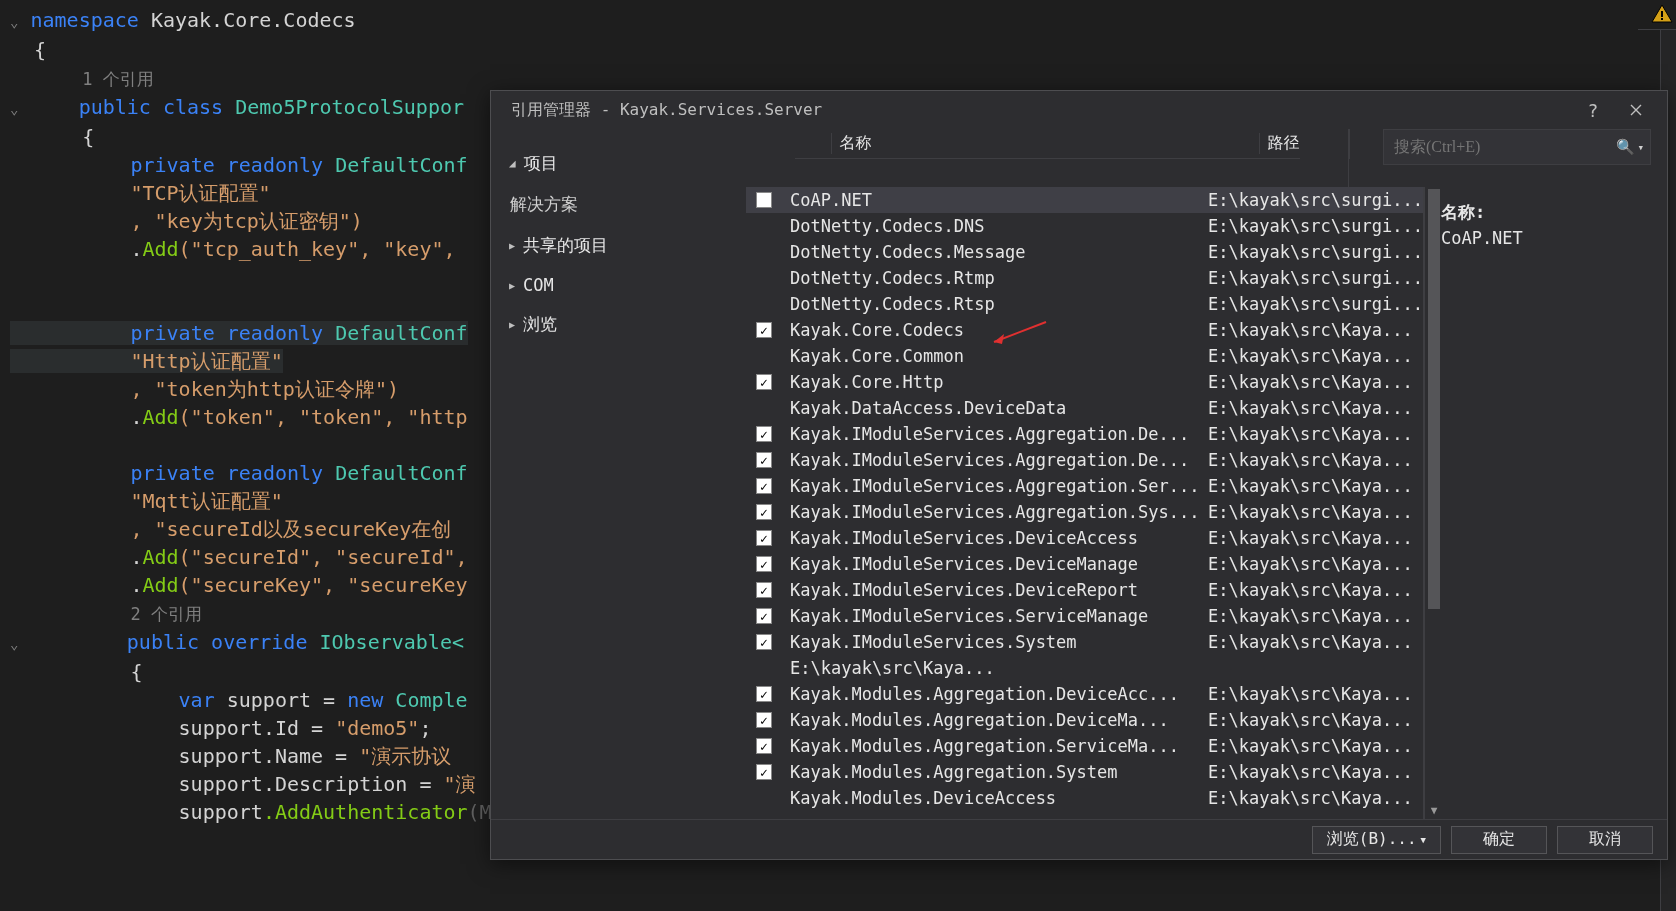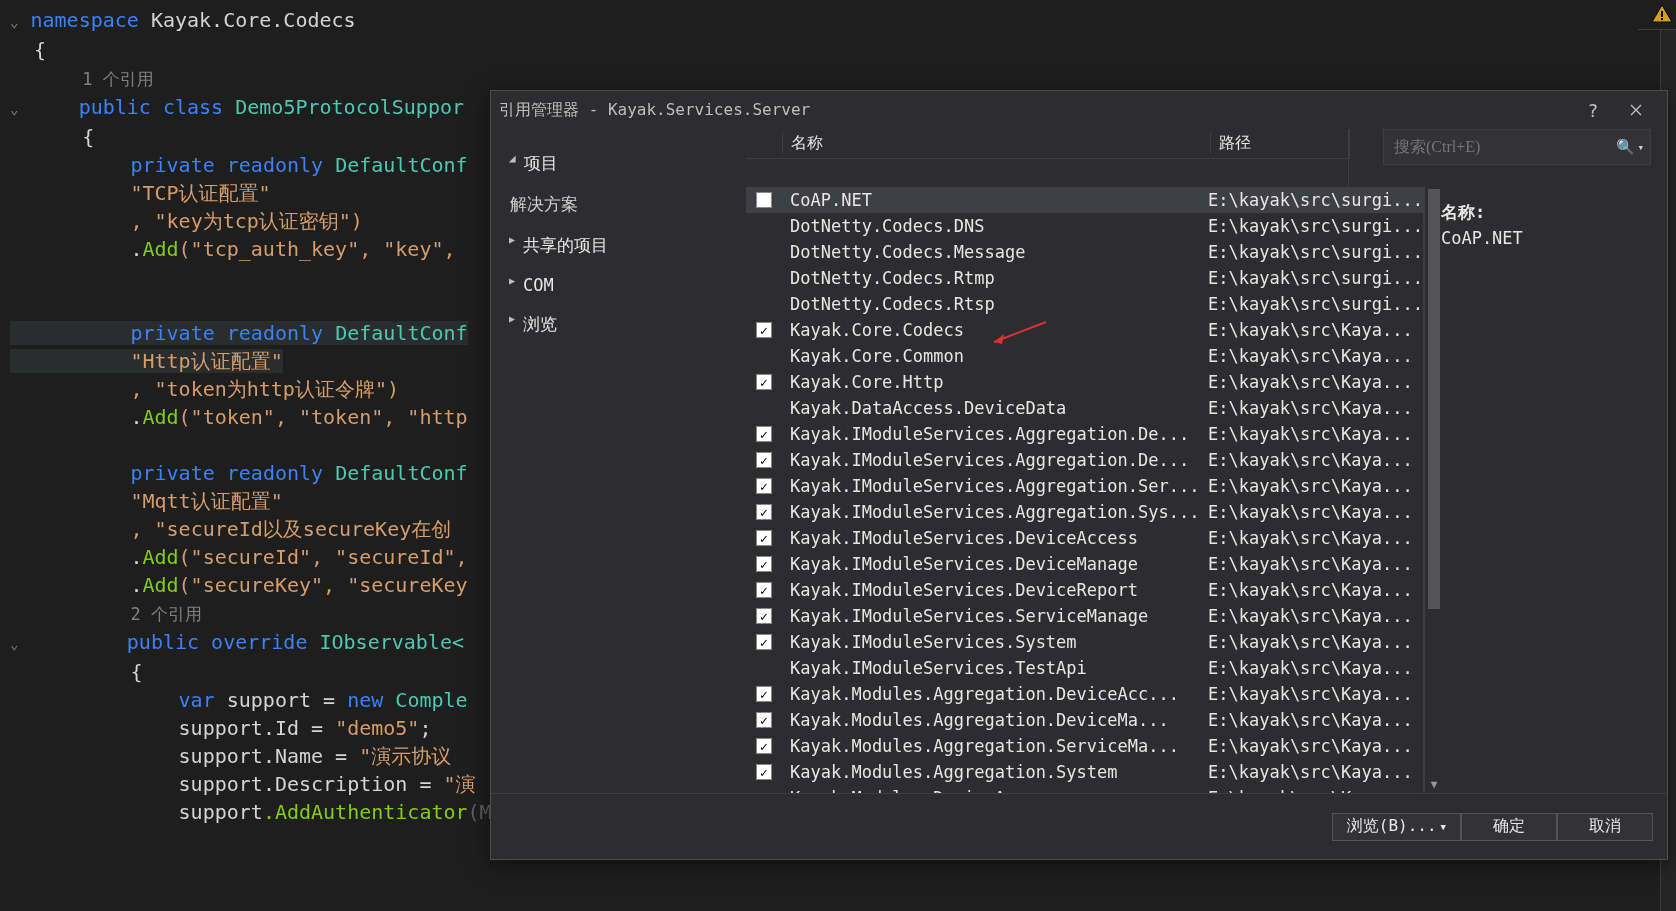--- a/index.html
+++ b/index.html
@@ -16,60 +16,60 @@
 .ref { color:#808080; font-size:17px; }
 .hl { background:#2a2d2e; }
 
 .warning-icon { position:absolute; right:2px; top:2px; width:24px; height:24px; }
 .warning-icon svg { width:24px; height:24px; }
 .right-border{ position:absolute; right:0; top:0; width:16px; height:100%; background:#252526; border-left:1px solid #3e3e42;}
 .top-border{ position:absolute; right:0; top:0; width:38px; height:30px; background:#1e1e1e; border-bottom:1px solid #3e3e42;}
 
 
 .dialog { position:absolute; left:490px; top:90px; width:1178px; height:770px; background:#2d2d30; border:1px solid #4d4d50; z-index:10; box-shadow:0 4px 20px rgba(0,0,0,.5); display:flex; flex-direction:column;}
-.titlebar{ height:38px; display:flex; align-items:center; padding:0 8px 0 8px; color:#bfbfbf; font-size:16px; font-family:"Microsoft YaHei";}
+.titlebar{ height:38px; display:flex; align-items:center; padding:0 8px 0 20px; color:#bfbfbf; font-size:16px; font-family:"Microsoft YaHei";}
 .titlebar .title{ flex:1;}
 .titlebar .tb-btn{ width:46px; height:38px; display:flex; align-items:center; justify-content:center; color:#bfbfbf;}
 .titlebar .help{ width:40px; font-size:18px;}
 .dlg-body{ flex:1; display:flex; overflow:hidden;}
 .sidebar{ width:255px; background:#2d2d30; padding:14px 0 0 0; font-family:"Microsoft YaHei"; font-size:17px;}
-.sidebar-item{ padding:9px 18px; color:#e6e6e6; display:flex; align-items:flex-start; gap:8px;}
+.sidebar-item{ padding:9px 18px; color:#e6e6e6; display:flex; align-items:center; gap:8px;}
 .sidebar-item.expanded::before{ content:"◢"; font-size:11px; color:#bfbfbf;}
 .sidebar-item.collapsed::before{ content:"▶"; font-size:10px; color:#bfbfbf;}
 .sidebar-item.child{ padding-left:19px; color:#cfcfcf;}
 
 .main{ flex:1; display:flex; flex-direction:column; overflow:hidden;}
 .searchbar{ height:36px; margin:8px 12px 6px 12px; background:#333337; border:1px solid #3e3e42; display:flex; align-items:center; padding:0 6px 0 10px; font-family:"Microsoft YaHei";}
 .searchbar input{ flex:1; background:transparent; border:none; outline:none; color:#d0d0d0; font-size:16px; font-family:"Microsoft YaHei";}
 .searchbar .mag{ color:#d0d0d0; font-size:15px; margin-left:6px;}
 .searchbar .dd{ color:#d0d0d0; font-size:11px; margin-left:2px;}
 
 .table-wrap{ flex:1; display:flex; overflow:hidden;}
-.grid{ width:680px; display:flex; flex-direction:column; border-right:1px solid #3e3e42;}
+.grid{ width:680px; display:flex; flex-direction:column; border-right:1px solid #3e3e42;align-items:center;}
 .grid-head{ height:30px; display:flex; align-items:center; font-family:"Microsoft YaHei"; font-size:16px; color:#e6e6e6; border-bottom:1px solid #3e3e42;}
 .col-chk{ width:36px; }
 .col-name{ width:418px; padding-left:8px; border-left:1px solid #3e3e42;}
 .col-path{ flex:1; padding-left:8px; border-left:1px solid #3e3e42;margin-left:10px;}
 .grid-body{ flex:1; overflow:hidden; position:relative;}
 .row{ height:26px; display:flex; align-items:center; font-size:17px; color:#e6e6e6; font-family:"Segoe UI","Microsoft YaHei";}
 .row.sel{ background:#3f3f46;}
 .row .c-chk{ width:36px; display:flex; align-items:center; justify-content:center;}
 .row .c-name{ width:418px; padding-left:8px; white-space:nowrap; overflow:hidden; text-overflow:ellipsis;}
 .row .c-path{ flex:1; padding-left:8px; white-space:nowrap; overflow:hidden; text-overflow:ellipsis;}
 .chk{ width:16px; height:16px; background:#fff; border:1px solid #888; display:flex; align-items:center; justify-content:center; font-size:13px; color:#000; line-height:1;}
 .chk.empty{ background:#fff;}
 .scroll{ width:18px; background:#2d2d30; border-left:1px solid #3e3e42; position:relative;}
 .scroll .thumb{ position:absolute; left:3px; top:2px; width:12px; height:420px; background:#555558;}
 .scroll .arrow{ position:absolute; left:0; width:18px; height:18px; color:#999; font-size:11px; display:flex; align-items:center; justify-content:center;}
 .scroll .arrow.down{ bottom:0;}
 
 .detail{ flex:1; padding:14px 16px; font-family:"Microsoft YaHei"; color:#e6e6e6; font-size:17px;}
 .detail .lbl{ font-weight:bold; margin-bottom:4px;}
 
-.buttons{ height:66px; display:flex; align-items:center; justify-content:flex-end; padding:0 14px; border-top:1px solid #3e3e42;}
+.buttons{ height:40px; display:flex; align-items:center; justify-content:flex-end; gap:10px; padding:0 14px; border-top:1px solid #3e3e42;}
 .btn{ min-width:96px; height:28px; background:#333337; border:1px solid #555558; color:#e6e6e6; font-size:16px; font-family:"Microsoft YaHei"; display:flex; align-items:center; justify-content:center; padding:0 14px;}
 
 .arrow-annot{ position:absolute; left:988px; top:320px; z-index:20;}
 .arrow-annot svg{ width:60px; height:26px;}
 </style>
 </head>
 <body>
 
 <div class="editor">
 <div class="code"><span class="collapse">⌄</span> <span class="kw">namespace</span> <span>Kayak.Core.Codecs</span>
@@ -272,21 +272,20 @@
               </div>
               <div class="row">
                 <div class="c-chk">
                   <div class="chk">✓</div>
                 </div>
                 <div class="c-name">Kayak.IModuleServices.System</div>
                 <div class="c-path">E:\kayak\src\Kaya...</div>
               </div>
               <div class="row">
                 <div class="c-chk"></div>
-                <div class="c-name">Kayak.IModuleServices.TestApi</div>
                 <div class="c-path">E:\kayak\src\Kaya...</div>
               </div>
               <div class="row">
                 <div class="c-chk">
                   <div class="chk">✓</div>
                 </div>
                 <div class="c-name">Kayak.Modules.Aggregation.DeviceAcc...</div>
                 <div class="c-path">E:\kayak\src\Kaya...</div>
               </div>
               <div class="row">

